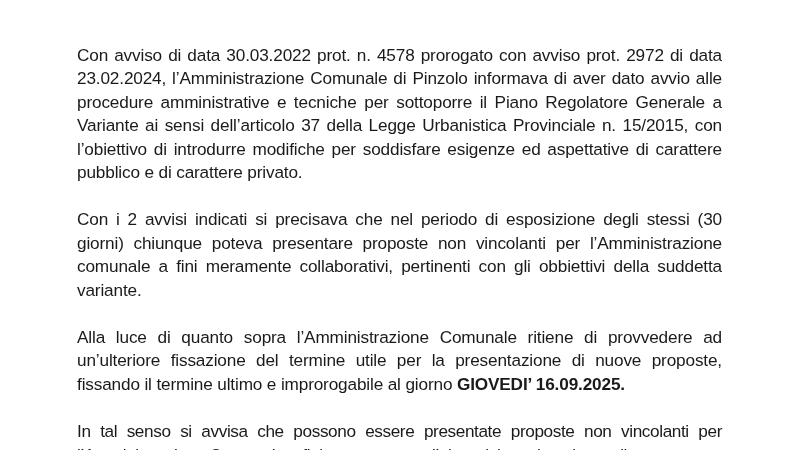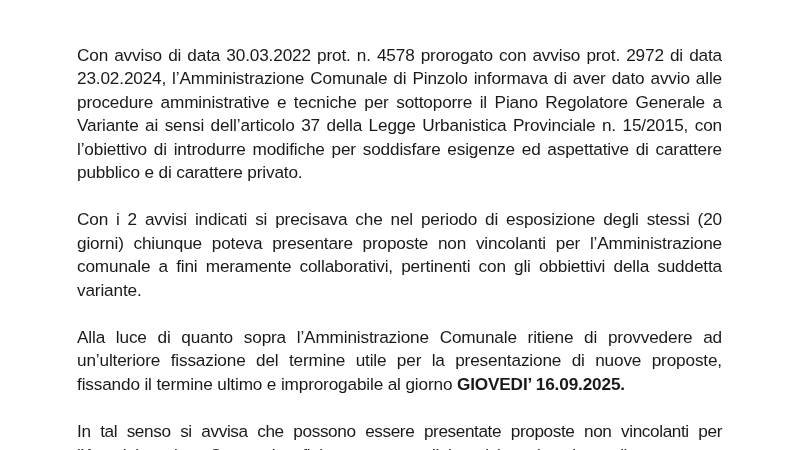--- a/index.html
+++ b/index.html
@@ -60,20 +60,20 @@
 <body>
 
 <div class="page">
 
   <div class="heading-fragment"></div>
 
   <div class="body-text">
 
     <p>Con avviso di data 30.03.2022 prot. n. 4578 prorogato con avviso prot. 2972 di data 23.02.2024, l’Amministrazione Comunale di Pinzolo informava di aver dato avvio alle procedure amministrative e tecniche per sottoporre il Piano Regolatore Generale a Variante ai sensi dell’articolo 37 della Legge Urbanistica Provinciale n. 15/2015, con l’obiettivo di introdurre modifiche per soddisfare esigenze ed aspettative di carattere pubblico e di carattere privato.</p>
 
-    <p>Con i 2 avvisi indicati si precisava che nel periodo di esposizione degli stessi (20 giorni) chiunque poteva presentare proposte non vincolanti per l’Amministrazione comunale a fini meramente collaborativi, pertinenti con gli obbiettivi della suddetta variante.</p>
+    <p>Con i 2 avvisi indicati si precisava che nel periodo di esposizione degli stessi (30 giorni) chiunque poteva presentare proposte non vincolanti per l’Amministrazione comunale a fini meramente collaborativi, pertinenti con gli obbiettivi della suddetta variante.</p>
 
     <p><span>Alla luce di quanto sopra l’Amministrazione Comunale ritiene di provvedere ad un’ulteriore fissazione del termine utile per la presentazione di nuove proposte, fissando il termine ultimo e improrogabile al giorno </span><span class="bold">GIOVEDI’ 16.09.2025.</span></p>
 
     <p class="tight">In tal senso si avvisa che possono essere presentate proposte non vincolanti per l’Amministrazione Comunale a fini meramente collaborativi, pertinenti con gli</p>
 
   </div>
 </div>
 
 </body></html>

